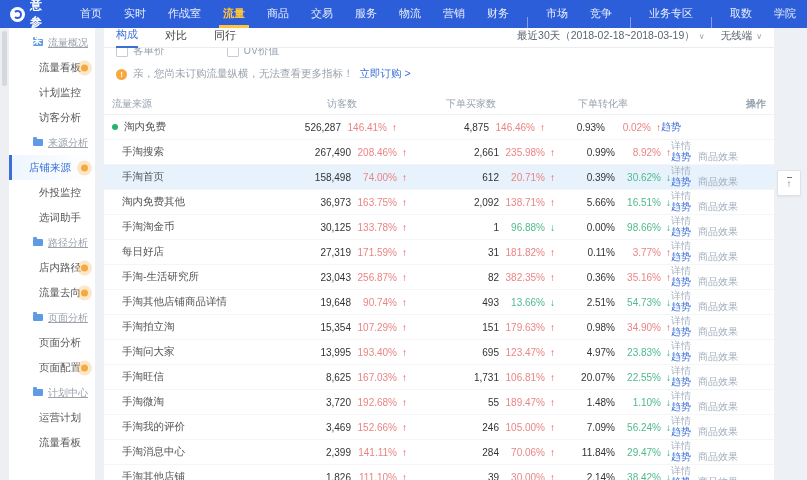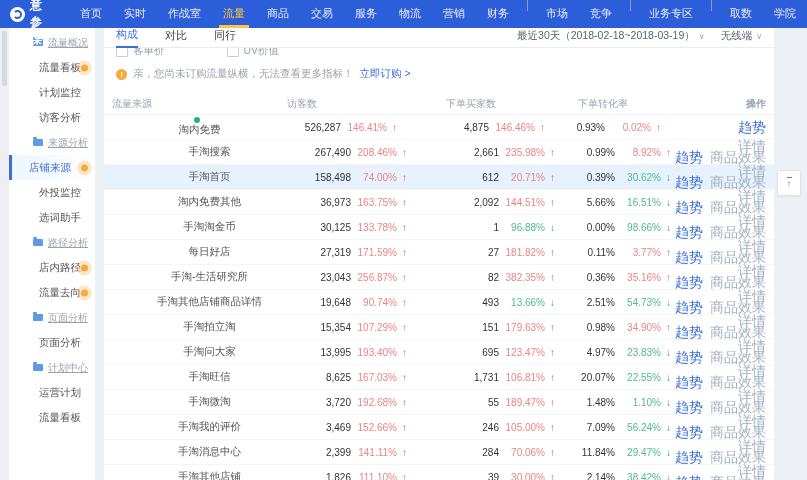--- a/index.html
+++ b/index.html
@@ -5,21 +5,21 @@
   html,body{margin:0;padding:0;}
   .app{position:relative;width:807px;height:480px;background:#edf0f4;overflow:hidden;
        font-family:"Liberation Sans","DejaVu Sans",sans-serif;-webkit-font-smoothing:antialiased;}
   
   .topnav{position:absolute;top:0;left:0;right:0;height:28px;background:#2d5ed9;display:flex;align-items:center;padding-left:10px;z-index:9;}
   .logo{display:flex;align-items:center;gap:5px;margin-right:24px;cursor:pointer;}
   .logo-icon{width:15px;height:15px;border-radius:50%;background:#fff;position:relative;flex:none;}
   .logo-icon::after{content:"";position:absolute;left:3px;top:3px;width:5px;height:5px;border-radius:50%;border:2px solid #2d5ed9;border-left-color:transparent;}
   .logo-text{color:#fff;font-size:12px;font-weight:bold;letter-spacing:1px;}
   .nav-item{color:#e9eefc;font-size:11px;padding:0 11px;height:28px;line-height:26px;position:relative;cursor:pointer;white-space:nowrap;}
-  .nav-item.active{color:#ffc43d;font-weight:normal;}
+  .nav-item.active{color:#ffc43d;font-weight:bold;}
   .nav-item.active::after{content:"";position:absolute;left:7px;right:7px;bottom:0;height:3px;background:#ffc43d;}
   .nav-div{width:1px;height:11px;background:rgba(255,255,255,.4);margin:0 7px;flex:none;}
   
   .sidebar{position:absolute;left:0;top:28px;width:95px;bottom:0;background:#fff;}
   .rail{position:absolute;left:0;top:0;width:9px;height:100%;background:#edeff2;}
   .rail-thumb{position:absolute;left:2px;top:3px;width:5px;height:55px;background:#d5d8dc;border-radius:3px;}
   .snav{position:absolute;left:9px;top:2px;right:0;}
   .srow{height:25px;display:flex;align-items:center;position:relative;font-size:10.5px;color:#555;cursor:pointer;}
   .srow.header{color:#9aa1ab;font-size:10px;padding-left:24px;cursor:default;text-decoration:underline;}
   .srow.item{padding-left:30px;}
@@ -40,58 +40,58 @@
   .cbrow-inner{display:flex;gap:62px;margin-top:-4px;}
   .cb{display:flex;align-items:center;gap:5px;font-size:10.5px;color:#98a2ad;cursor:pointer;}
   .cbbox{width:10px;height:10px;border:1px solid #c7ccd4;background:#fff;border-radius:1px;flex:none;}
   .notice{display:flex;align-items:center;gap:6px;margin:8px 12px 0;font-size:10.5px;color:#9aa3ad;}
   .notice-icon{width:11px;height:11px;border-radius:50%;background:#f6a93e;color:#fff;font-size:8px;line-height:11px;text-align:center;font-weight:bold;flex:none;}
   .notice-link{color:#3a6fd8;cursor:pointer;}
   
   .table{margin-top:13px;}
   .thead{display:flex;align-items:center;height:20px;padding:0 8px;font-size:10px;color:#98a3b0;border-bottom:1px solid #f0f2f5;}
   .h-name{width:175px;}
-  .h-vis{width:110px;}
+  .h-vis{width:110px;text-align:center;}
   .h-buy{width:148px;text-align:center;}
   .h-conv{width:116px;text-align:center;}
   .h-ops{flex:1;text-align:right;font-weight:bold;}
   .trow{display:flex;align-items:center;height:24px;padding:0 8px;border-bottom:1px solid #f4f5f7;font-size:10px;}
   .trow.hl{background:#e7f2fc;}
-  .c-name{width:175px;display:flex;align-items:center;color:#555;font-size:10.5px;flex-direction:column;}
+  .c-name{width:175px;display:flex;align-items:center;color:#555;font-size:10.5px;}
   .c-name.lvl2{padding-left:10px;}
   .dot{width:6px;height:6px;border-radius:50%;background:#21b66e;margin-right:6px;flex:none;}
   .c-vis{width:110px;display:flex;justify-content:flex-end;align-items:center;}
   .c-buy{width:148px;display:flex;justify-content:flex-end;align-items:center;}
   .c-conv{width:116px;display:flex;justify-content:flex-end;align-items:center;}
   .vmain{color:#333;}
   .vpct{min-width:46px;text-align:right;}
   .vpct.up{color:#ea8584;}
   .vpct.down{color:#4fba8e;}
   .arr{width:10px;text-align:right;font-weight:bold;}
   .arr.up{color:#f04b4b;}
   .arr.down{color:#0cb57c;}
-  .c-ops{flex:1;display:flex;flex-direction:column;align-items:flex-end;justify-content:center;font-size:14px;line-height:11px;}
+  .c-ops{flex:1;display:flex;flex-direction:column;justify-content:center;font-size:10px;line-height:11px;font-family:Liberation Mono, monospace;}
   .ops-line{display:flex;gap:7px;}
   .op-muted{color:#a3b0bf;cursor:pointer;}
   .op-link{color:#3a6fd8;cursor:pointer;}
   
   .totop{position:absolute;left:777px;top:170px;width:22px;height:24px;background:#fff;border:1px solid #dfe3e8;border-radius:2px;display:flex;align-items:center;justify-content:center;cursor:pointer;box-shadow:0 1px 2px rgba(0,0,0,.06);}
   .totop-glyph{font-size:10px;color:#777;border-top:1.5px solid #777;line-height:10px;padding-top:1px;}
 </style>
 </head>
 <body>
 
 <div class="app">
 
   <div class="topnav">
     <div class="logo">
       <span class="logo-icon"></span>
       <span class="logo-text">生意参谋</span>
     </div>
-    <div id="nav-items" style="display:flex;align-items:flex-start;">
+    <div id="nav-items" style="display:flex;align-items:flex-end;">
         <div class="nav-item">首页</div>
         <div class="nav-item">实时</div>
         <div class="nav-item">作战室</div>
         <div class="nav-item active">流量</div>
         <div class="nav-item">商品</div>
         <div class="nav-item">交易</div>
         <div class="nav-item">服务</div>
         <div class="nav-item">物流</div>
         <div class="nav-item">营销</div>
         <div class="nav-item">财务</div>
@@ -151,20 +151,24 @@
           <span>流量去向</span>
           <span class="badge"></span>
         </div>
         <div class="srow header">
           <span class="folder"></span>
           <span>页面分析</span>
         </div>
         <div class="srow item">
           <span>页面分析</span>
         </div>
+        <div class="srow item">
+          <span>页面配置</span>
+          <span class="badge"></span>
+        </div>
         <div class="srow header">
           <span class="folder"></span>
           <span>计划中心</span>
         </div>
         <div class="srow item">
           <span>运营计划</span>
         </div>
         <div class="srow item">
           <span>流量看板</span>
         </div>
@@ -302,21 +306,21 @@
             <span class="c-name lvl2">
               <span>淘内免费其他</span>
             </span>
             <span class="c-vis">
               <span class="vmain">36,973</span>
               <span class="vpct up">163.75%</span>
               <span class="arr up">↑</span>
             </span>
             <span class="c-buy">
               <span class="vmain">2,092</span>
-              <span class="vpct up">144.51%</span>
+              <span class="vpct up">138.71%</span>
               <span class="arr up">↑</span>
             </span>
             <span class="c-conv">
               <span class="vmain">5.66%</span>
               <span class="vpct down">16.51%</span>
               <span class="arr down">↓</span>
             </span>
             <span class="c-ops">
               <span class="op-muted">详情</span>
               <span class="ops-line">
@@ -355,21 +359,21 @@
           <div class="trow">
             <span class="c-name lvl2">
               <span>每日好店</span>
             </span>
             <span class="c-vis">
               <span class="vmain">27,319</span>
               <span class="vpct up">171.59%</span>
               <span class="arr up">↑</span>
             </span>
             <span class="c-buy">
-              <span class="vmain">27</span>
+              <span class="vmain">31</span>
               <span class="vpct up">181.82%</span>
               <span class="arr up">↑</span>
             </span>
             <span class="c-conv">
               <span class="vmain">0.11%</span>
               <span class="vpct up">3.77%</span>
               <span class="arr up">↑</span>
             </span>
             <span class="c-ops">
               <span class="op-muted">详情</span>

